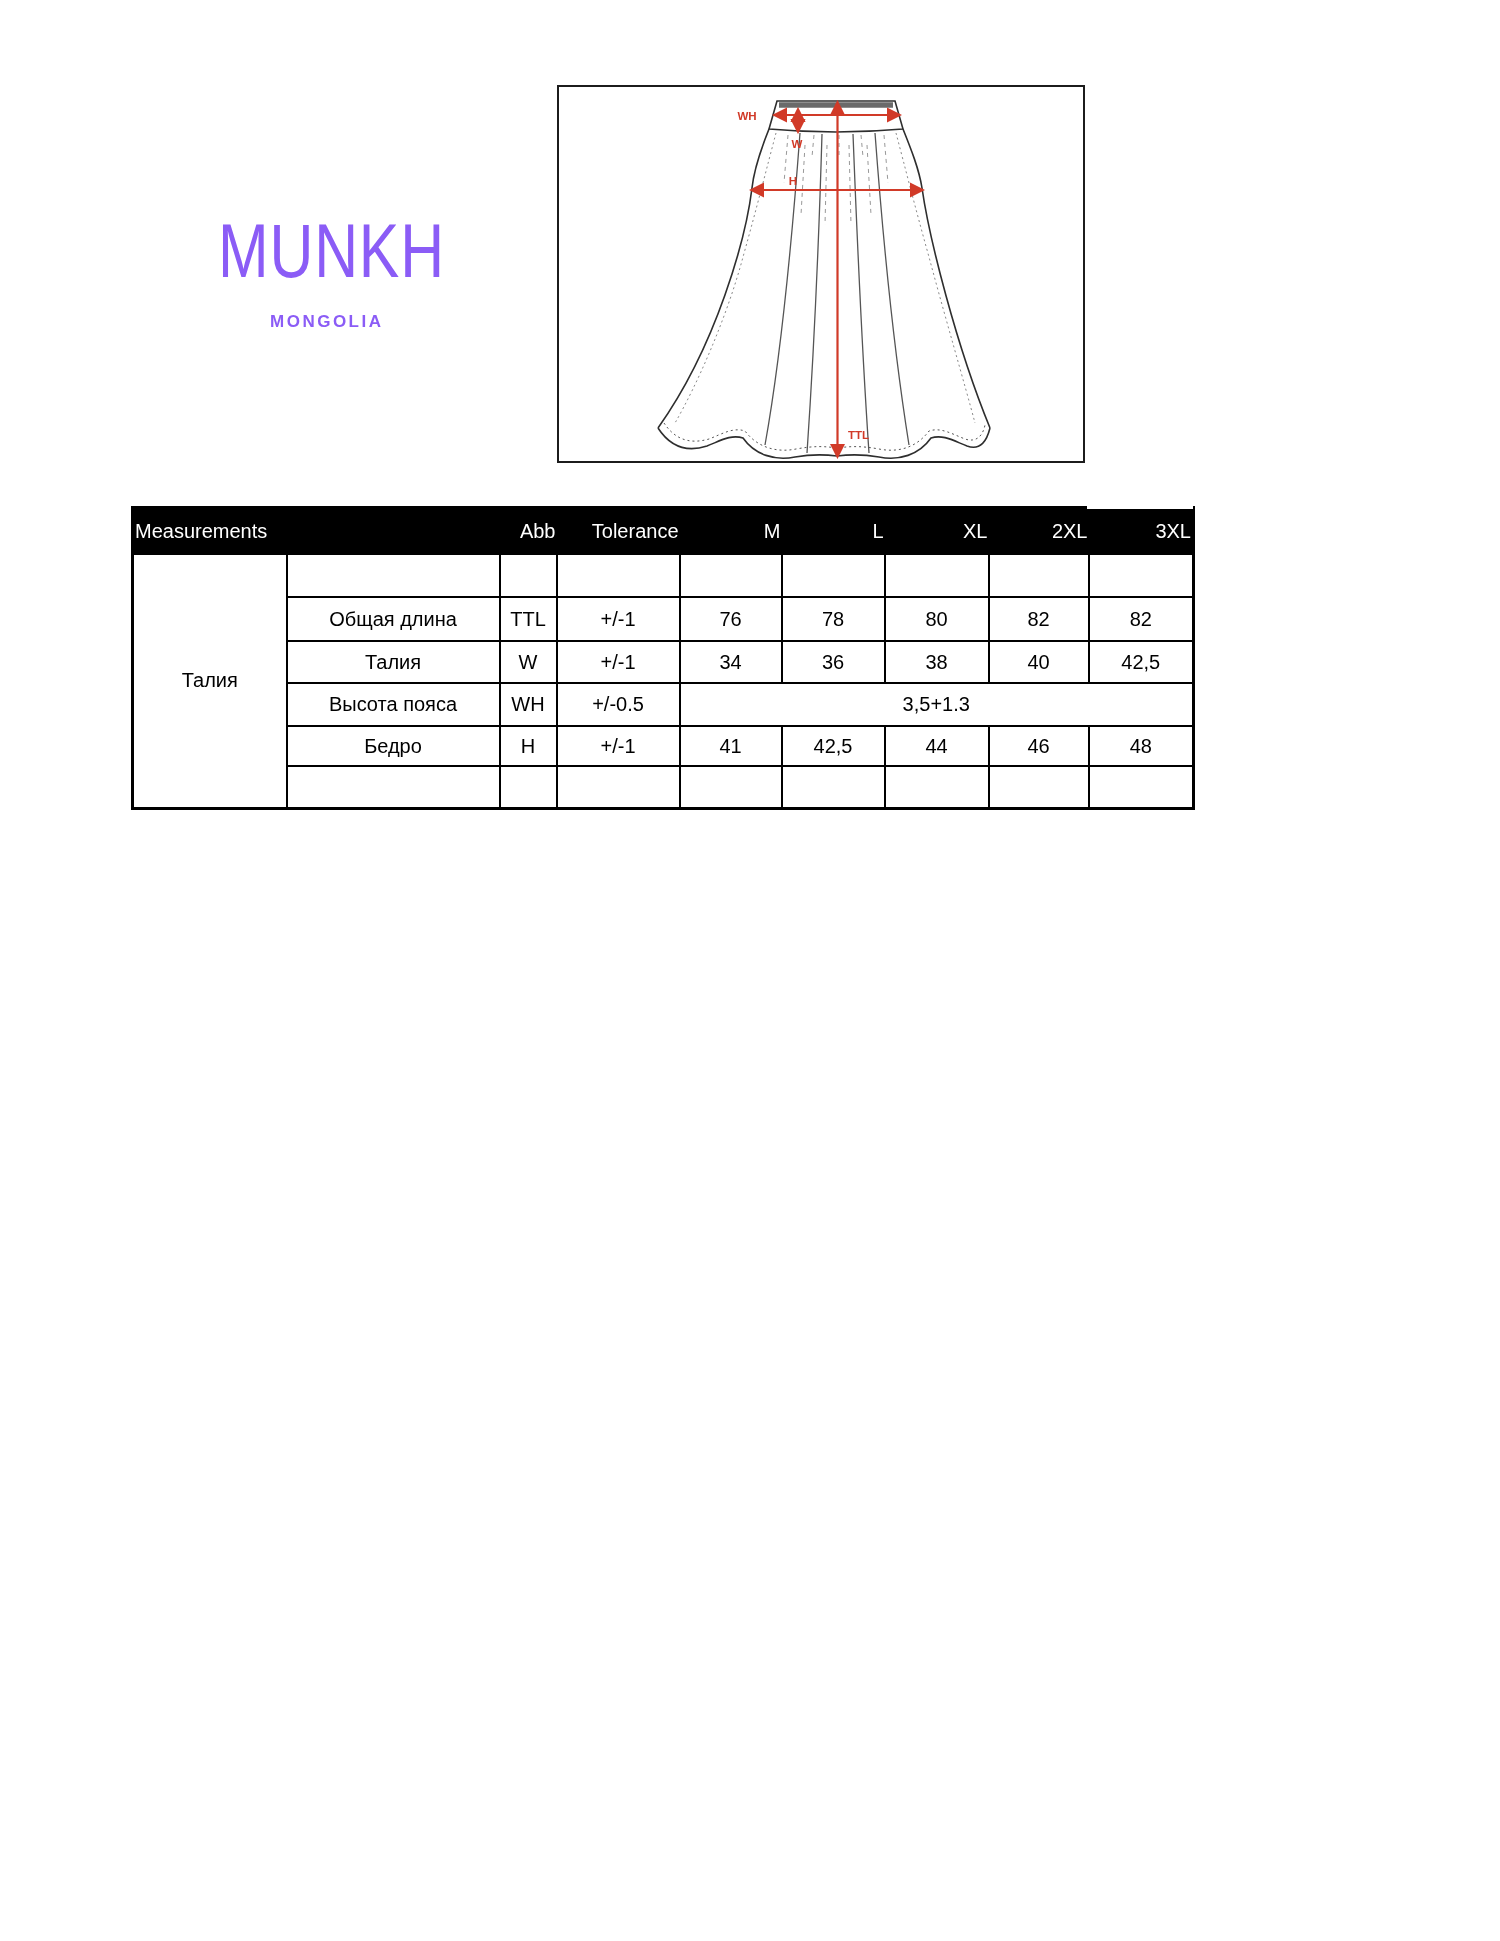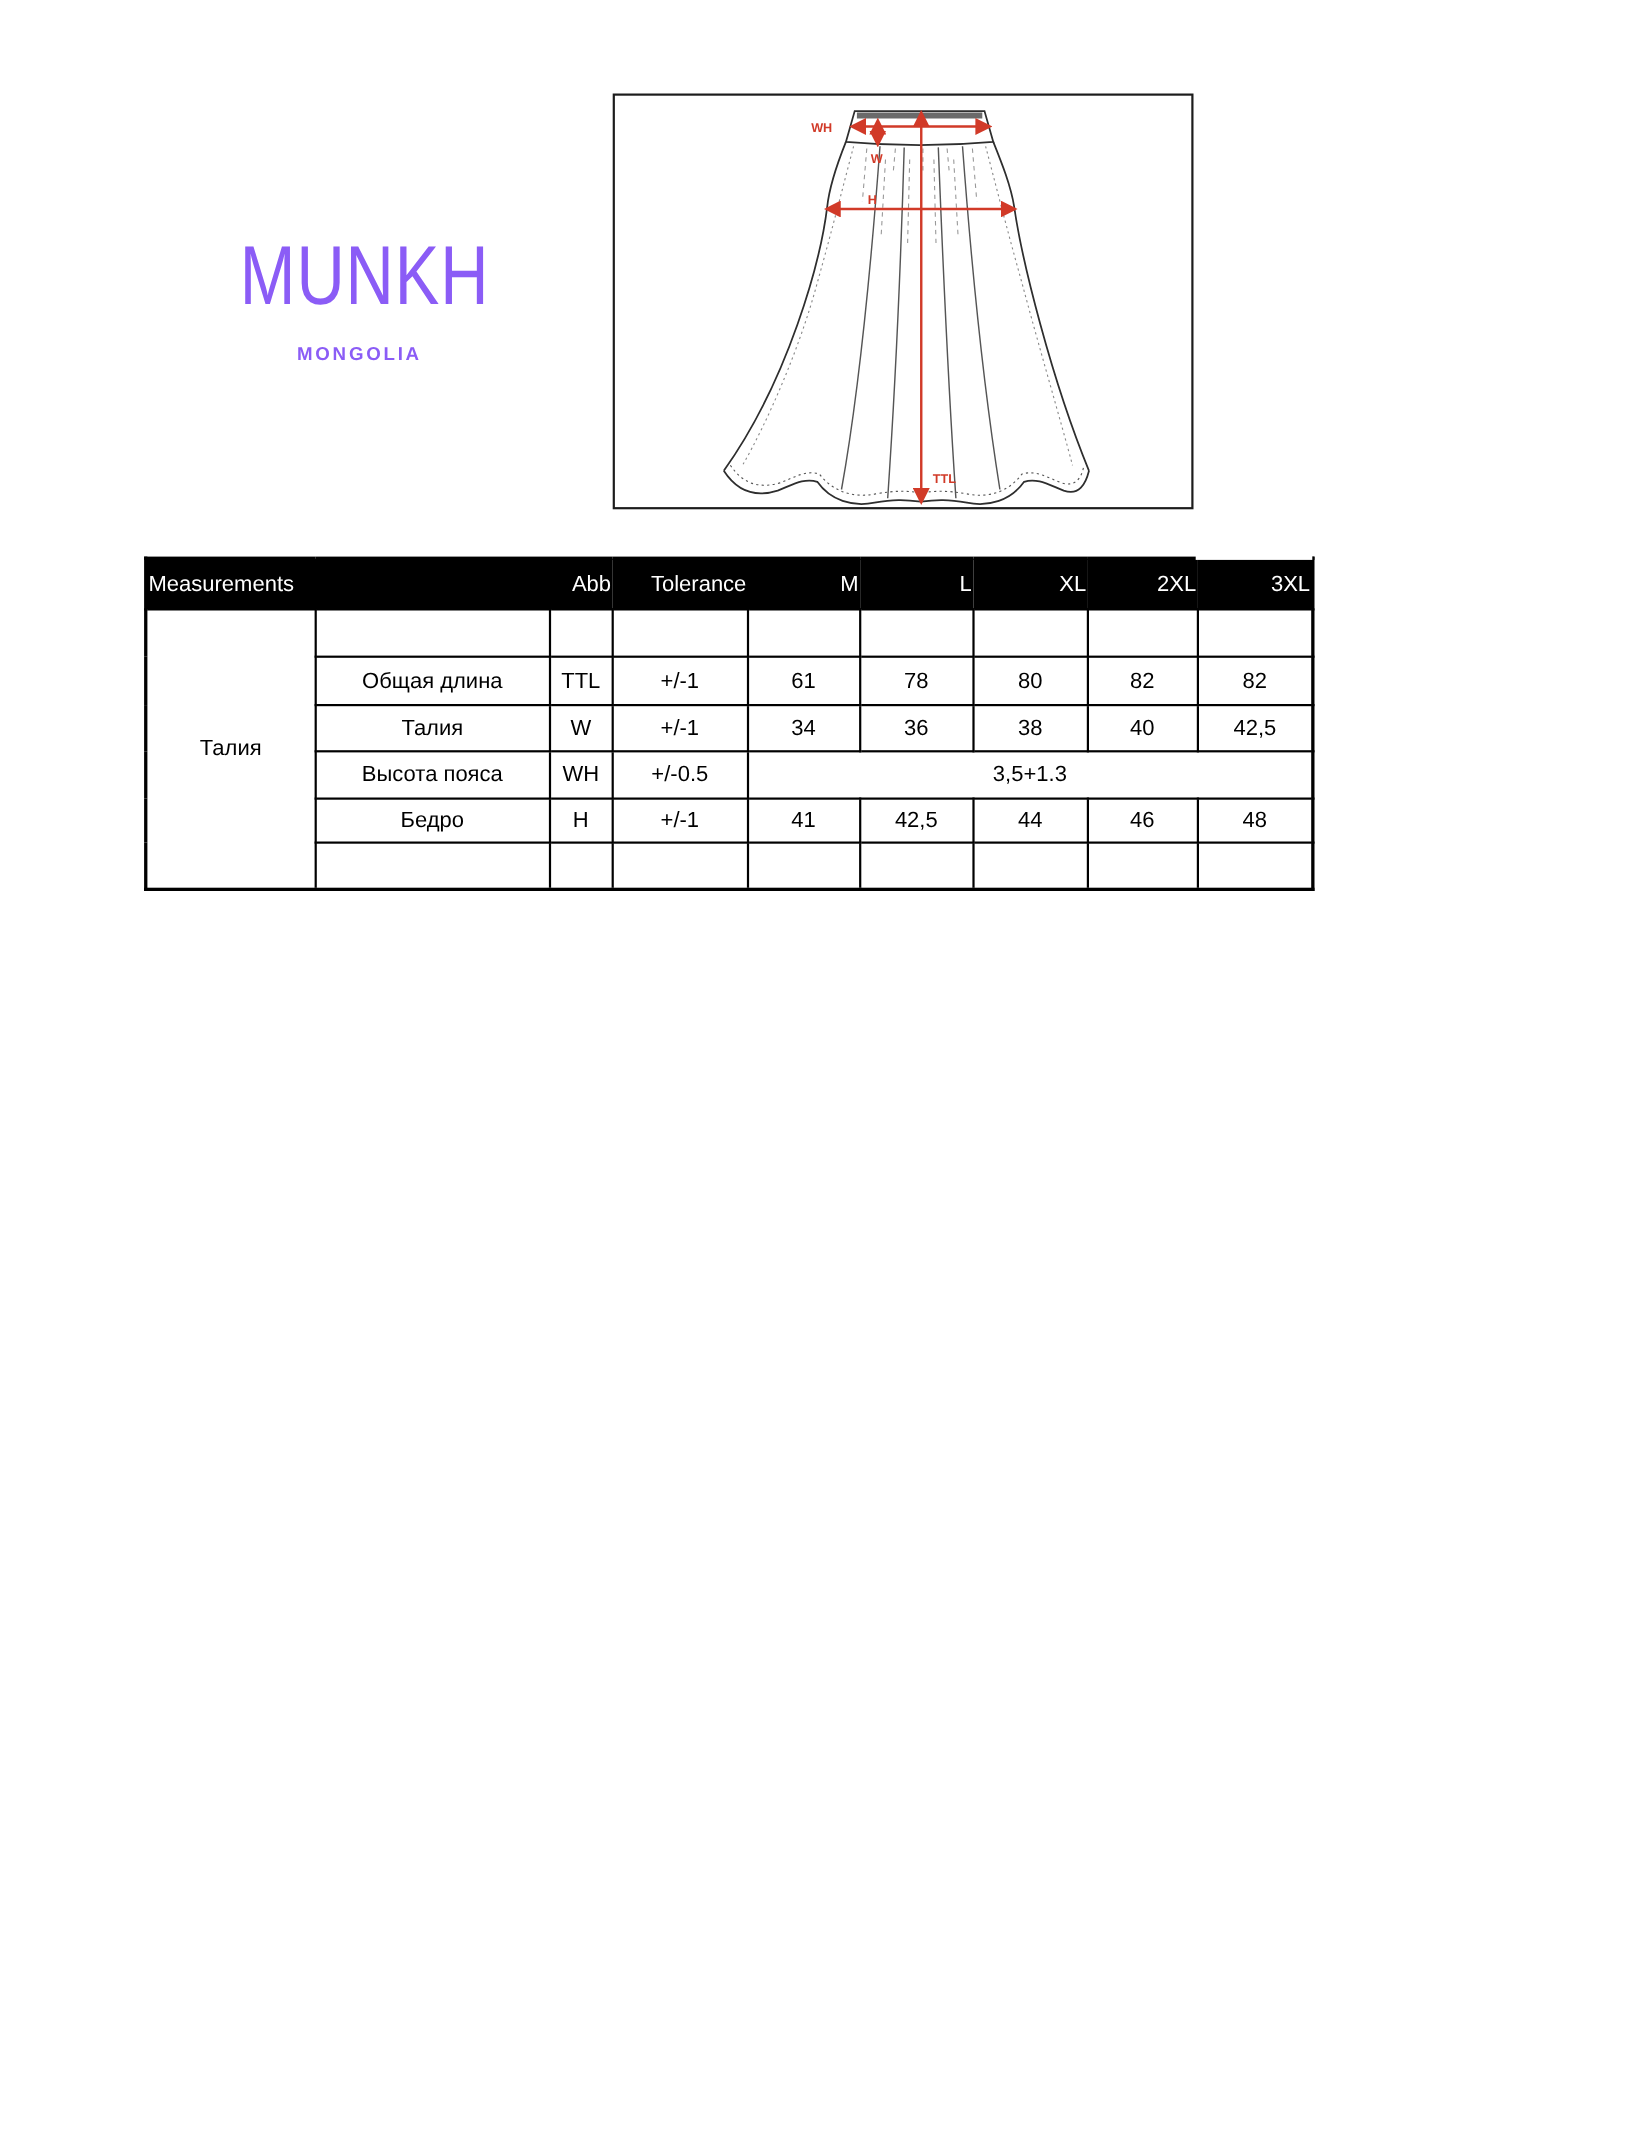--- a/index.html
+++ b/index.html
@@ -154,21 +154,21 @@
       <td></td>
       <td></td>
       <td></td>
       <td></td>
       <td></td>
     </tr>
     <tr style="height:44px;">
       <td class="name">Общая длина</td>
       <td>TTL</td>
       <td>+/-1</td>
-      <td>61</td>
+      <td>76</td>
       <td>78</td>
       <td>80</td>
       <td>82</td>
       <td>82</td>
     </tr>
     <tr style="height:42px;margin-left:48px;">
       <td class="name">Талия</td>
       <td>W</td>
       <td>+/-1</td>
       <td>34</td>

